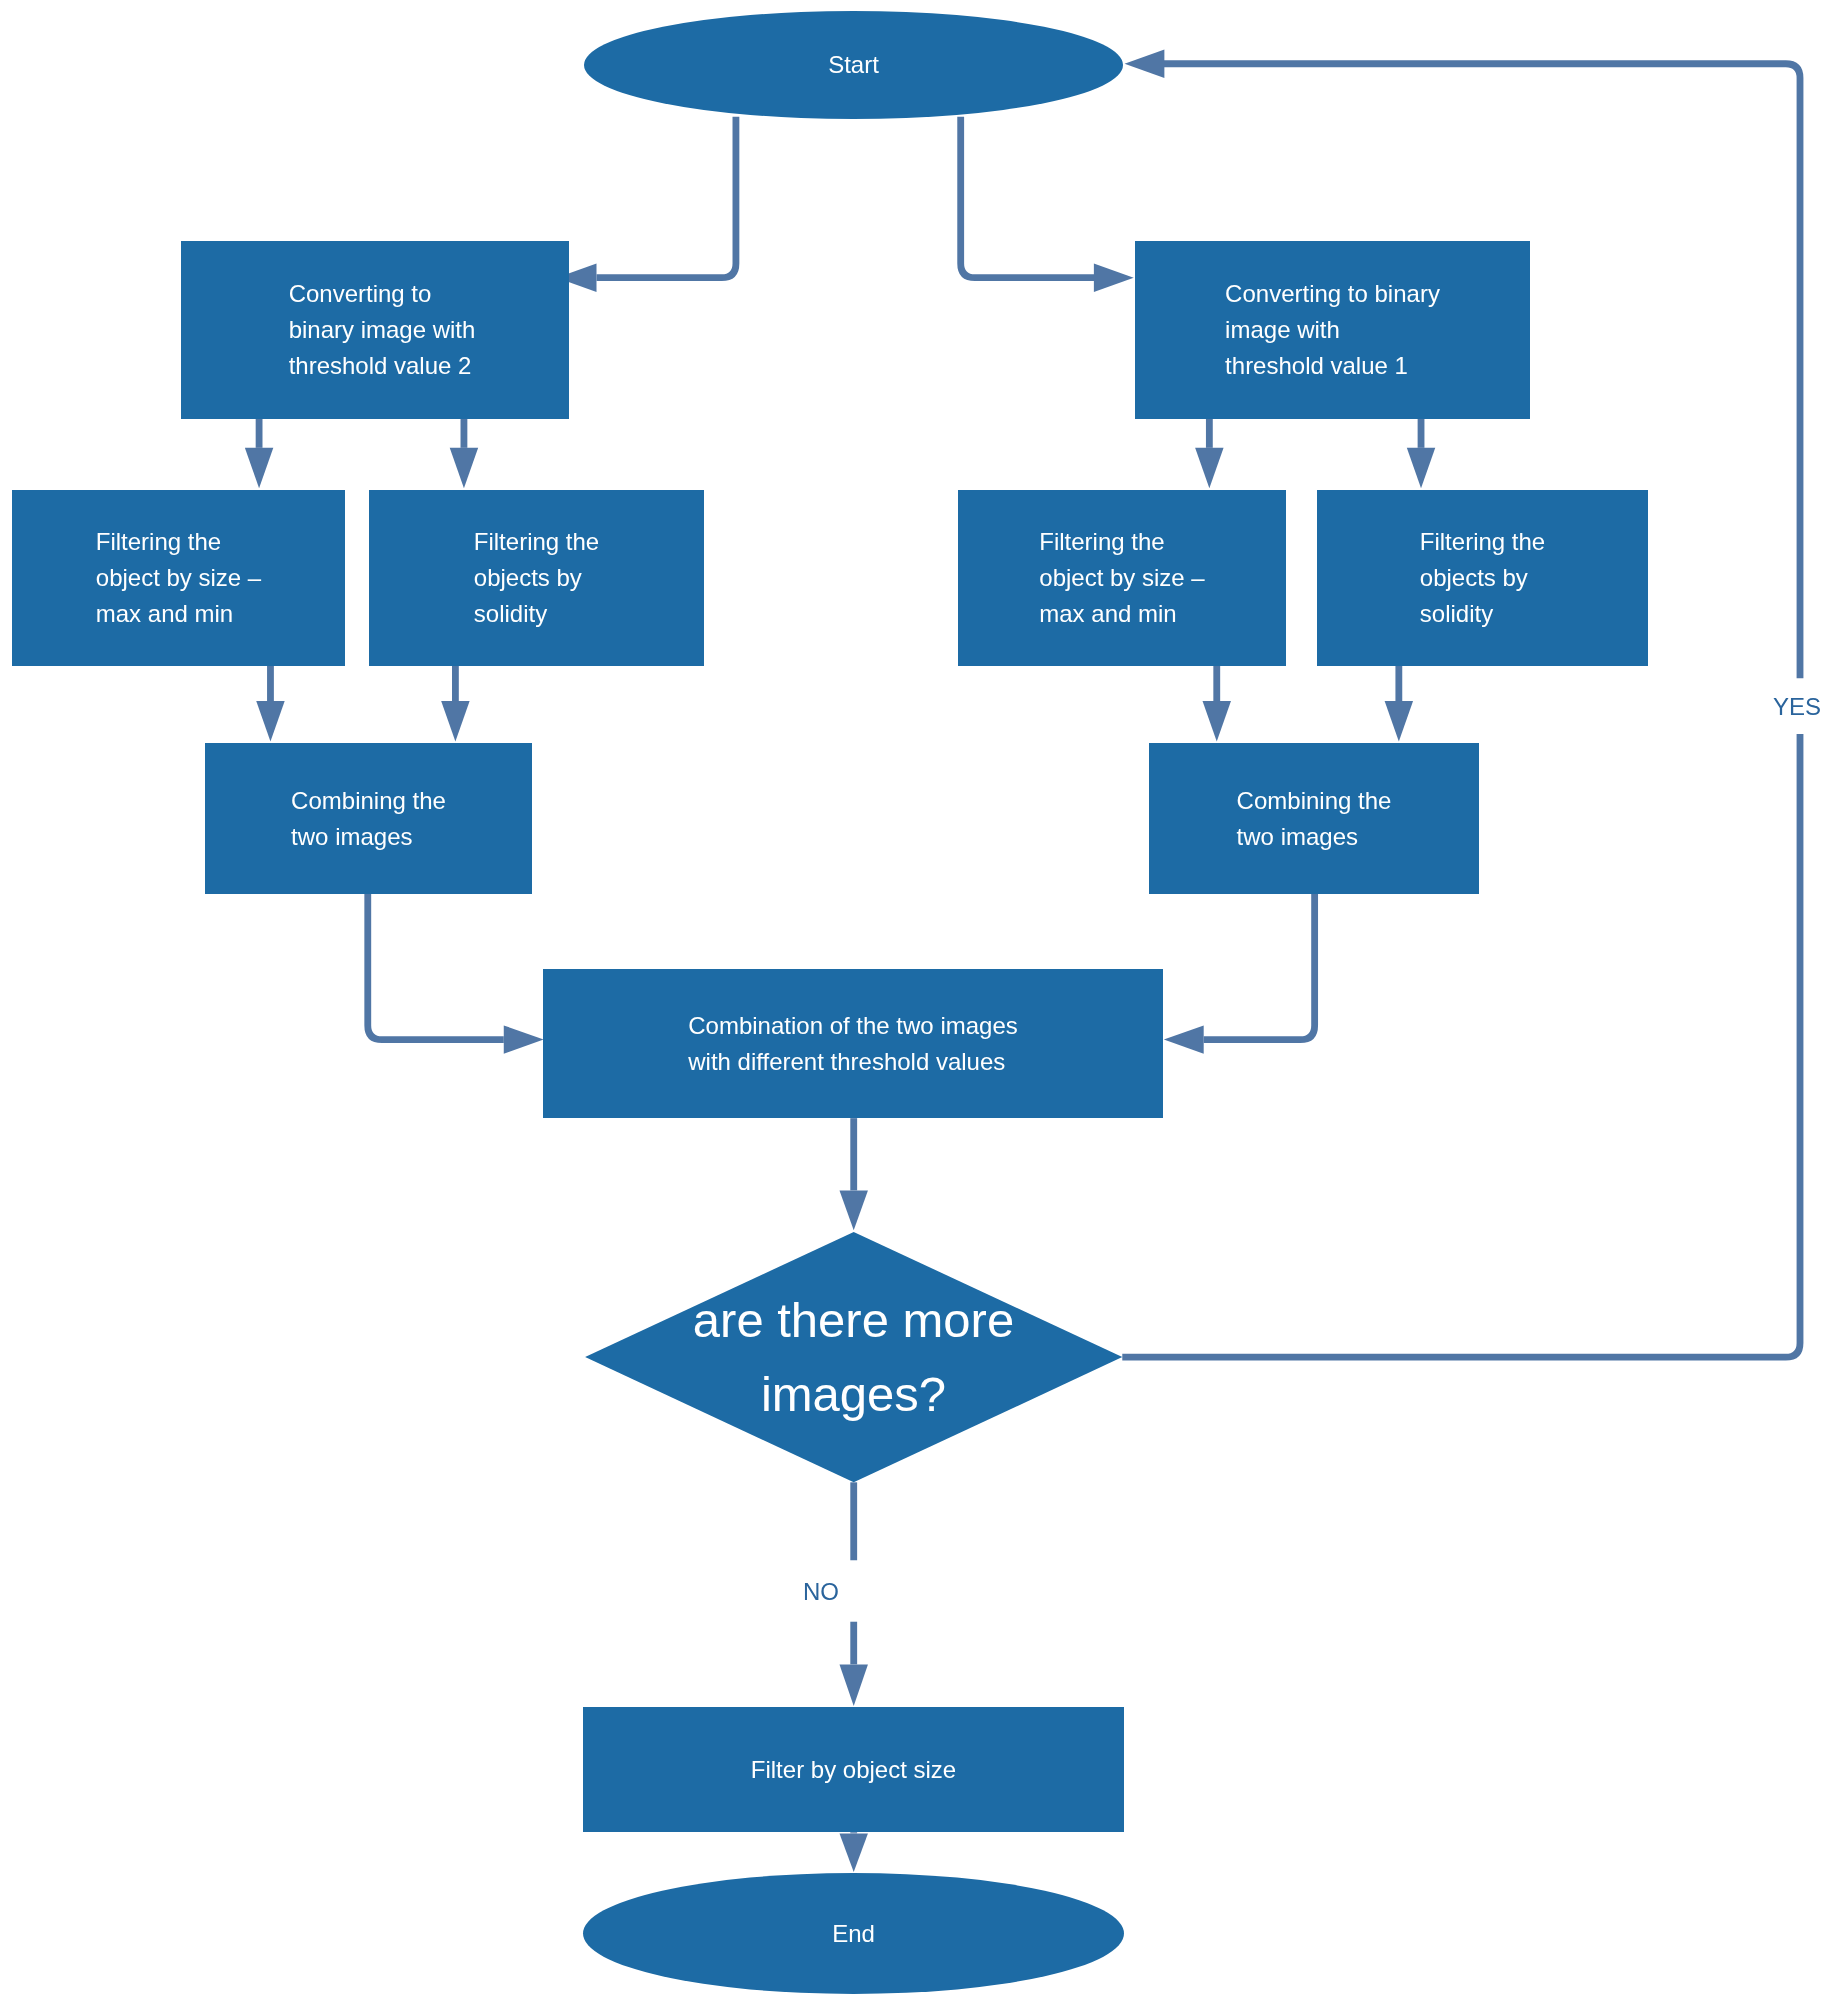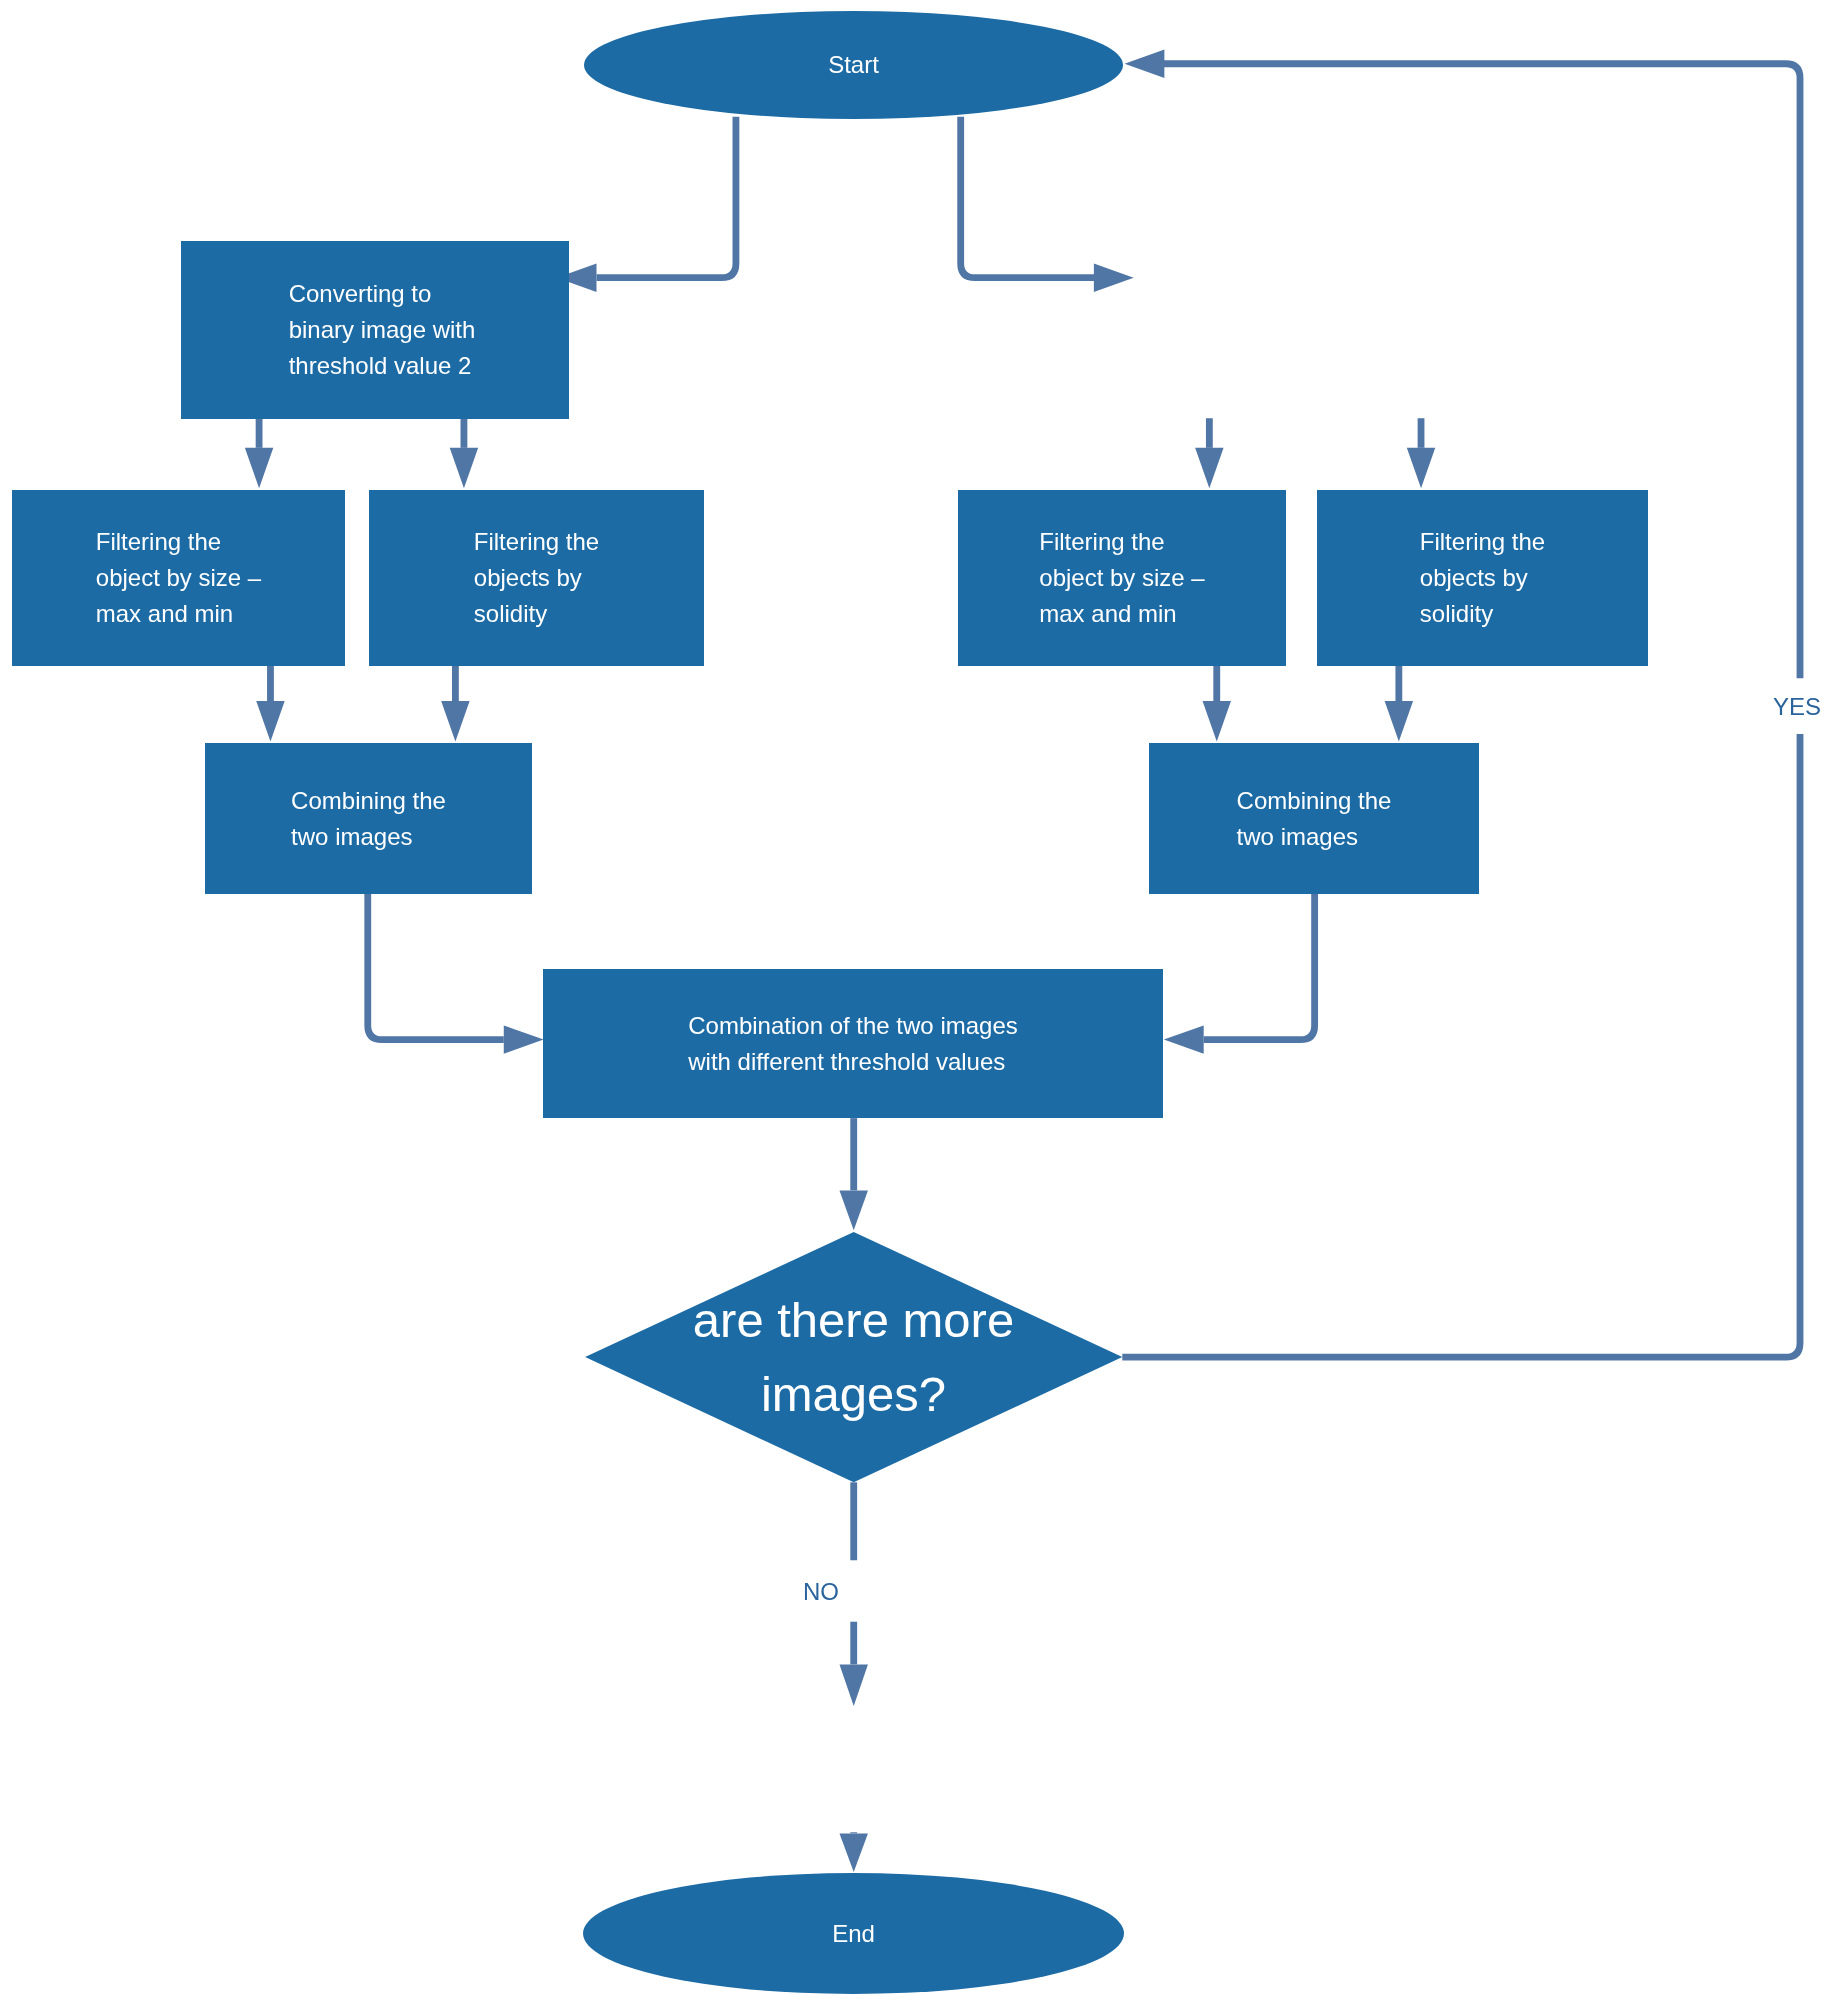--- a/index.html
+++ b/index.html
@@ -72,20 +72,23 @@
     </g>
     <polygon class="diamond-shape" points="1500,2165 1972,2385 1500,2605 1028,2385"></polygon>
   </svg>
 
   <div class="node ellipse" style="left:584px;top:11.4px;width:539px;height:108px;">Start</div>
 
   <div class="node" style="left:181px;top:241px;width:374px;height:178px;padding-left:14px;">Converting to
 binary image with
 threshold value 2</div>
 
+  <div class="node" style="left:1135px;top:241px;width:395px;height:178px;">Converting to binary
+image with
+threshold value 1</div>
 
   <div class="node" style="left:12px;top:490px;width:333px;height:176px;">Filtering the
 object by size –
 max and min</div>
 
   <div class="node" style="left:369px;top:490px;width:335px;height:176px;">Filtering the
 objects by
 solidity</div>
 
   <div class="node" style="left:958px;top:490px;width:328px;height:176px;">Filtering the
@@ -105,17 +108,18 @@
   <div class="node" style="left:543px;top:969px;width:620px;height:149px;">Combination of the two images
 with different threshold values</div>
 
   <div class="ghost" style="left:626px;top:1275px;width:455px;height:165px;">are there more
 images?</div>
 
   <div class="edge-label" style="left:1751px;top:681px;width:92px;height:51px;">YES</div>
 
   <div class="edge-label" style="left:770px;top:1564px;width:102px;height:55px;">NO</div>
 
+  <div class="node" style="left:583px;top:1707px;width:541px;height:125px;">Filter by object size</div>
 
   <div class="node ellipse" style="left:583px;top:1873px;width:541px;height:121px;">End</div>
 
 </div>
 
 
 </body></html>

